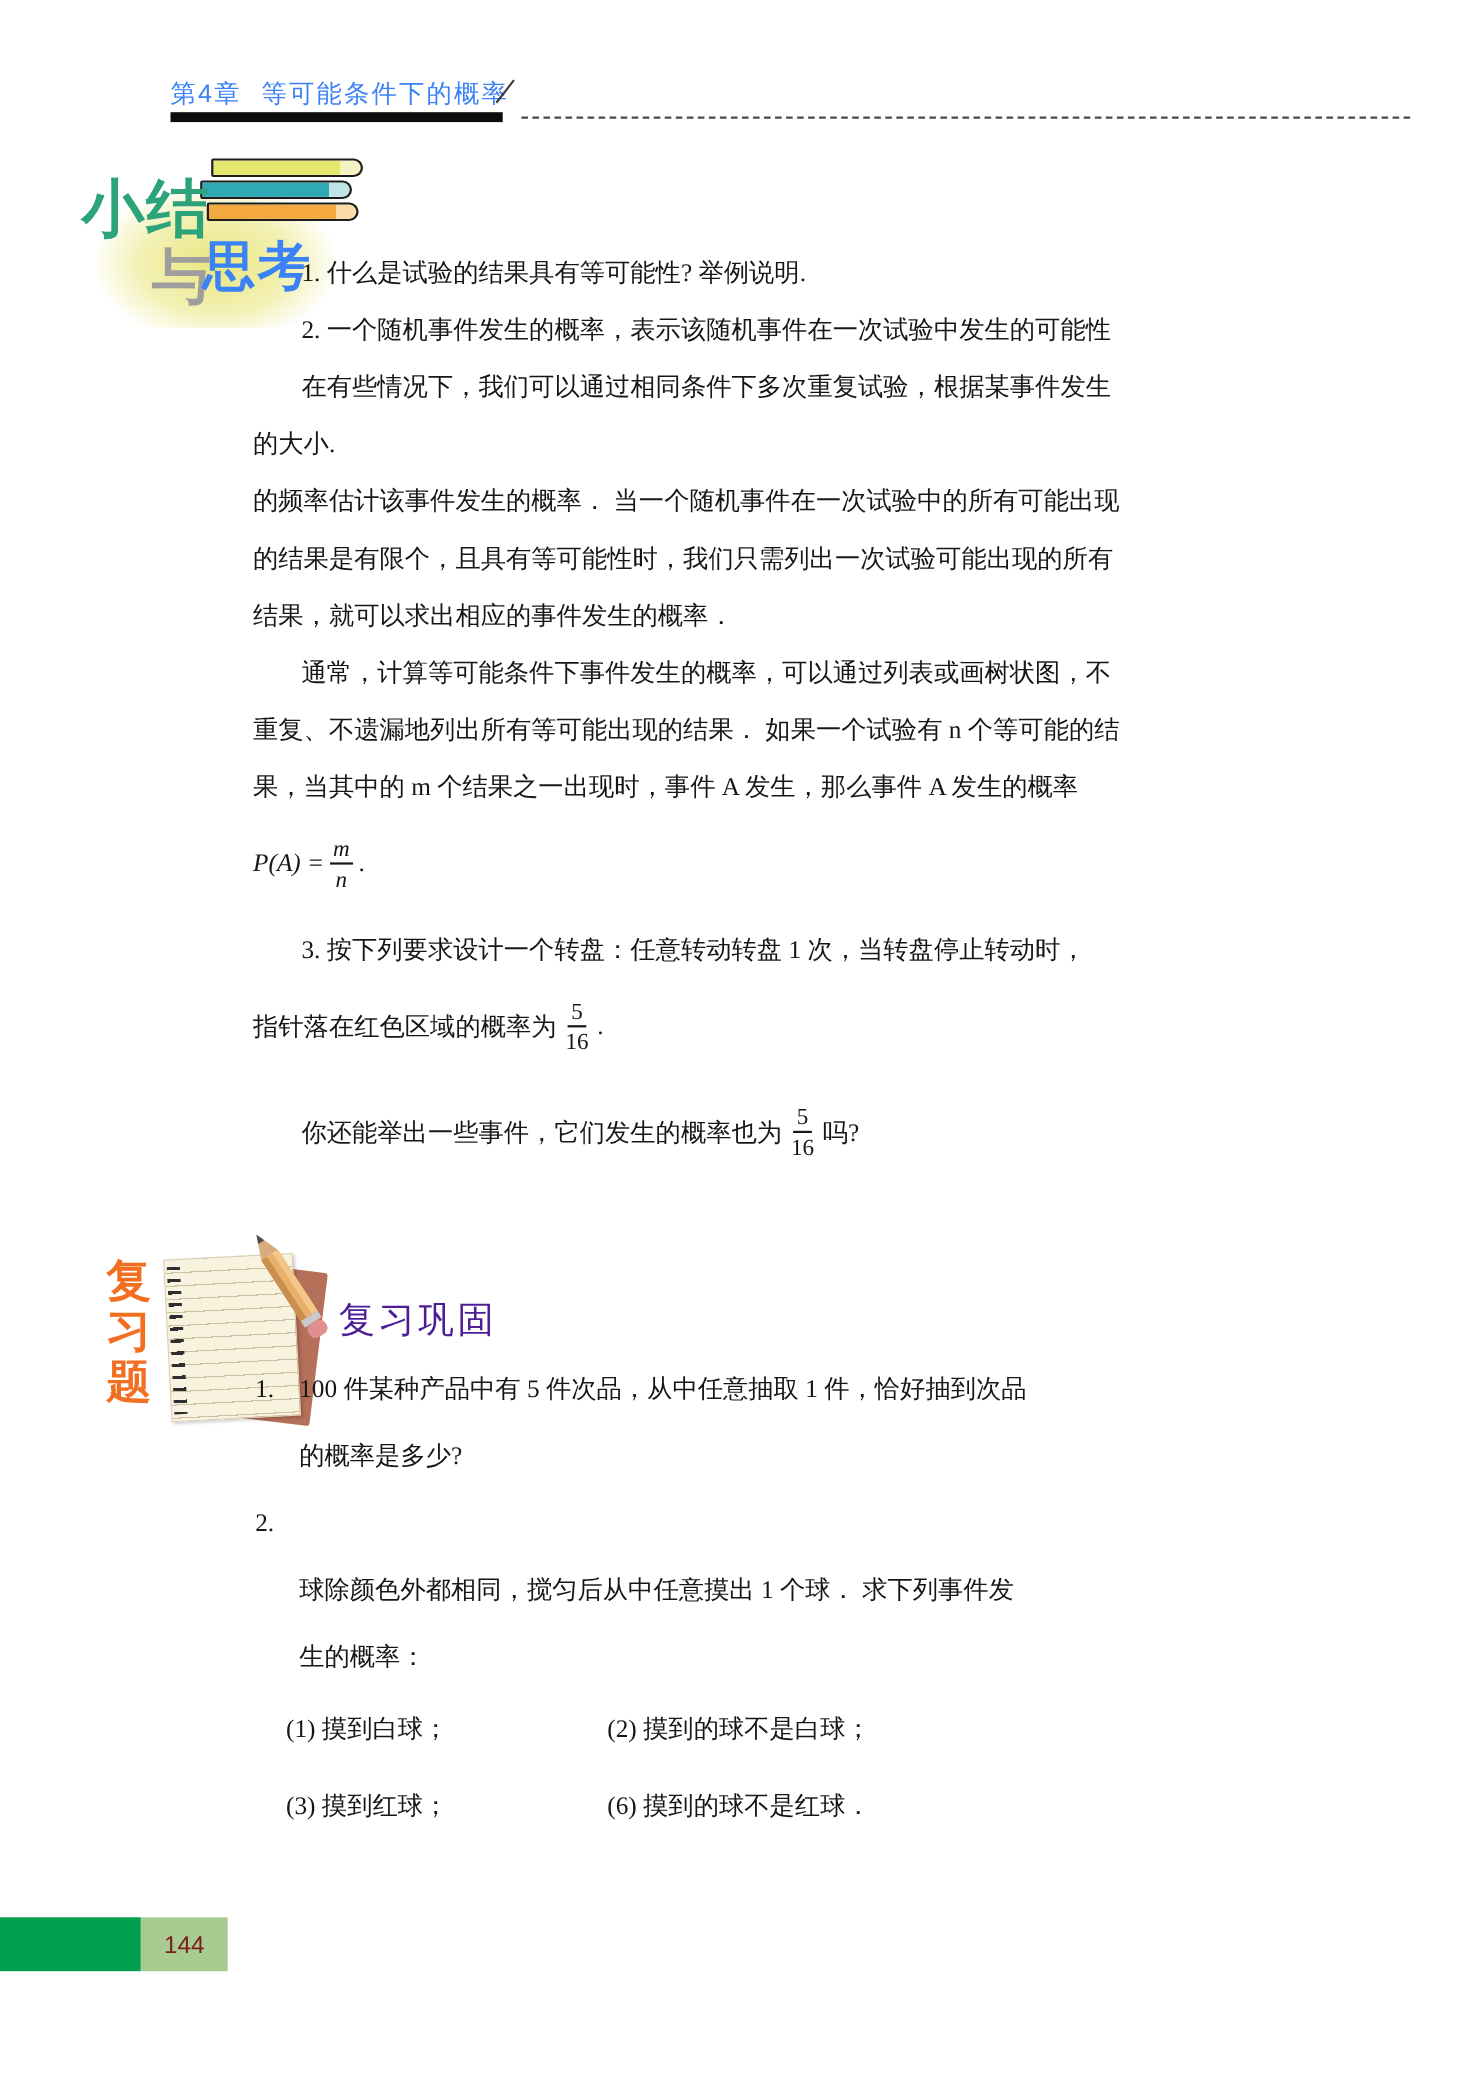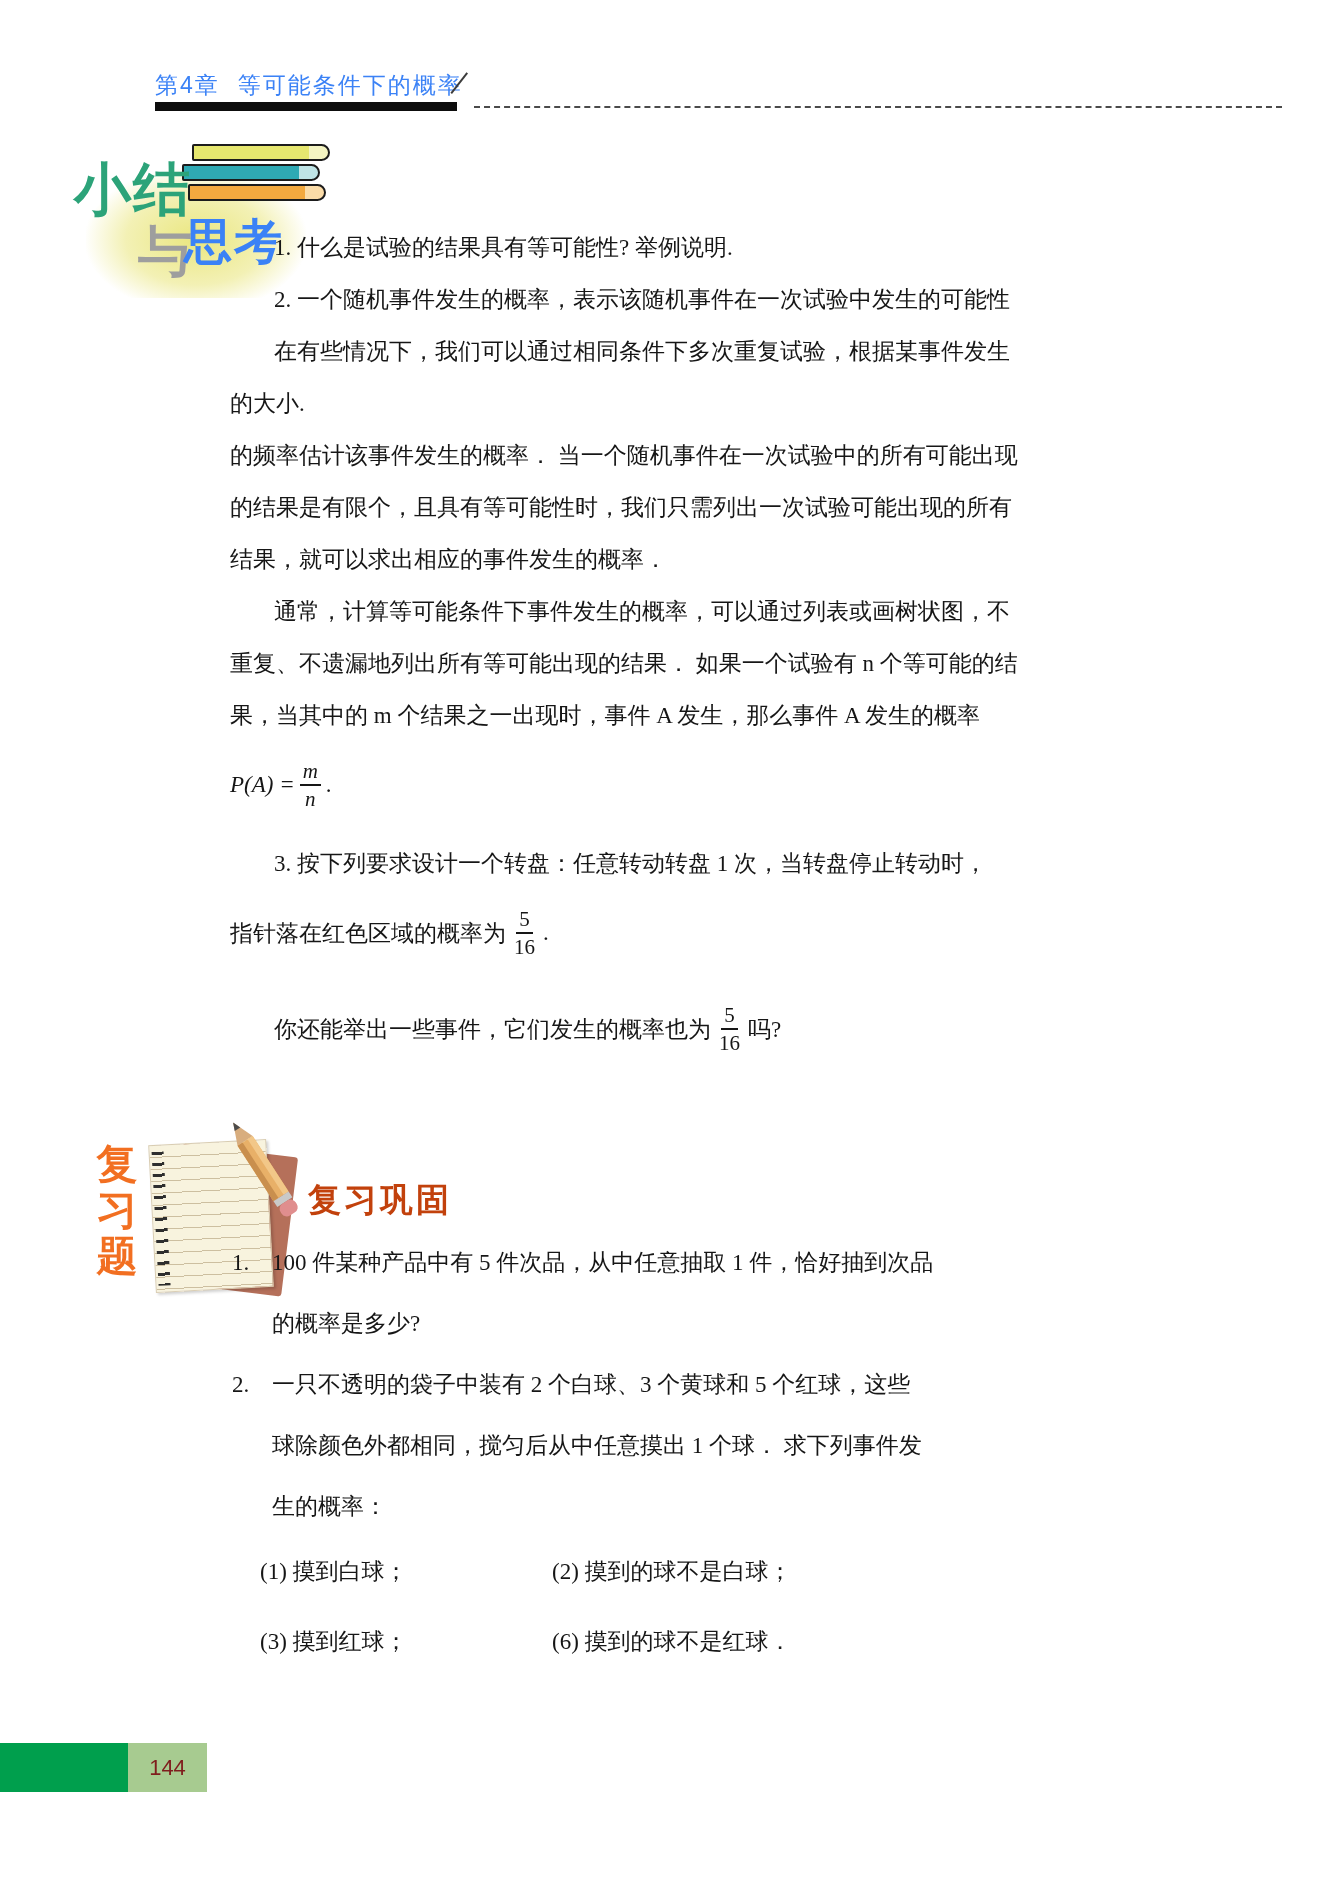--- a/index.html
+++ b/index.html
@@ -62,22 +62,22 @@
     background:#b5705a; border-radius:3px; transform:rotate(7deg); }
   .np-sheet { position:absolute; left:12px; top:8px; width:118px; height:148px;
     background:repeating-linear-gradient(180deg,#f8f3de 0 11px,#cdbfa0 11px 12px);
     border:1px solid #d9cdb2; box-shadow:2px 2px 3px rgba(0,0,0,.18); transform:rotate(-3deg); }
   .np-spiral { position:absolute; left:2px; top:6px; width:12px; height:134px;
     background:repeating-linear-gradient(180deg,#2e2e2e 0 3px,transparent 3px 11px); }
   .pencil { position:absolute; left:38px; top:-14px; transform:rotate(57deg); transform-origin:40px 60px; }
 
   
   .rev-heading { position:absolute; left:308px; top:1178px;
-    font-family:"Liberation Sans",sans-serif; font-weight:bold; font-size:33px;
-    color:#c2410c; letter-spacing:3px; }
+    font-family:"Liberation Sans",sans-serif; font-weight:normal; font-size:33px;
+    color:#4c1d95; letter-spacing:3px; }
   .exercises { position:absolute; left:232px; top:1232px; width:810px; font-size:23px; }
   .exline { line-height:61px; white-space:nowrap; display:flex; }
   .ex-num { width:40px; flex:0 0 40px; }
   .excont { padding-left:40px; }
   .subrow { display:flex; line-height:70px; padding-left:28px; white-space:nowrap; }
   .subcol1 { width:292px; flex:0 0 292px; }
 
   
   .footer-bar { position:absolute; left:0; top:1743px; width:128px; height:49px; background:#009f4d; }
   .footer-page { position:absolute; left:128px; top:1743px; width:79px; height:49px;
@@ -176,21 +176,20 @@
   <div class="exercises">
     <div class="exline">
       <span class="ex-num">1.</span>
       <span>100 件某种产品中有 5 件次品，从中任意抽取 1 件，恰好抽到次品</span>
     </div>
     <div class="exline excont">
       <span>的概率是多少?</span>
     </div>
     <div class="exline">
       <span class="ex-num">2.</span>
-      <span>一只不透明的袋子中装有 2 个白球、3 个黄球和 5 个红球，这些</span>
     </div>
     <div class="exline excont">
       <span>球除颜色外都相同，搅匀后从中任意摸出 1 个球． 求下列事件发</span>
     </div>
     <div class="exline excont">
       <span>生的概率：</span>
     </div>
     <div class="subrow">
       <span class="subcol1">(1) 摸到白球；</span>
       <span>(2) 摸到的球不是白球；</span>

